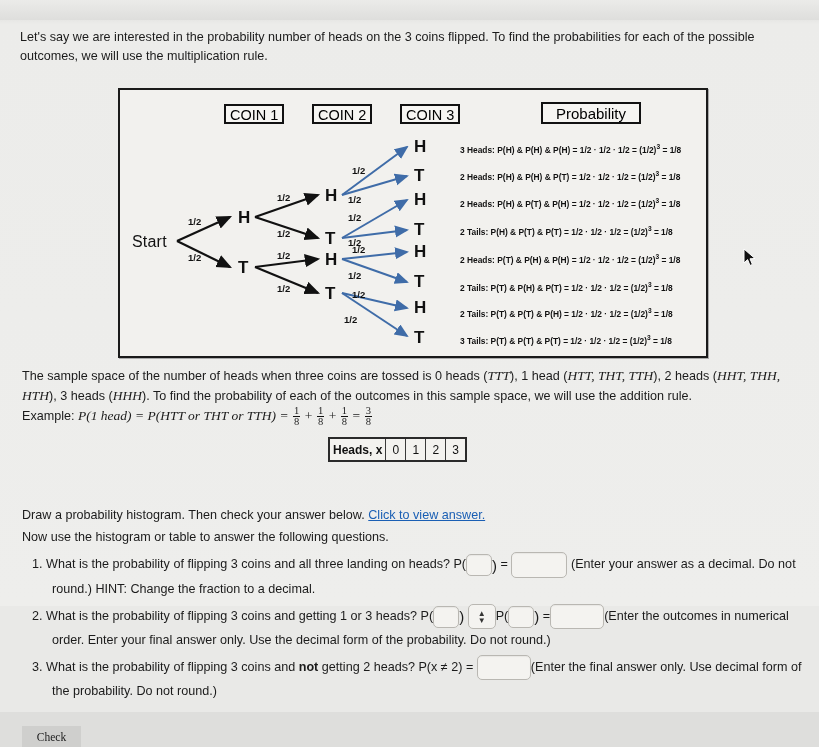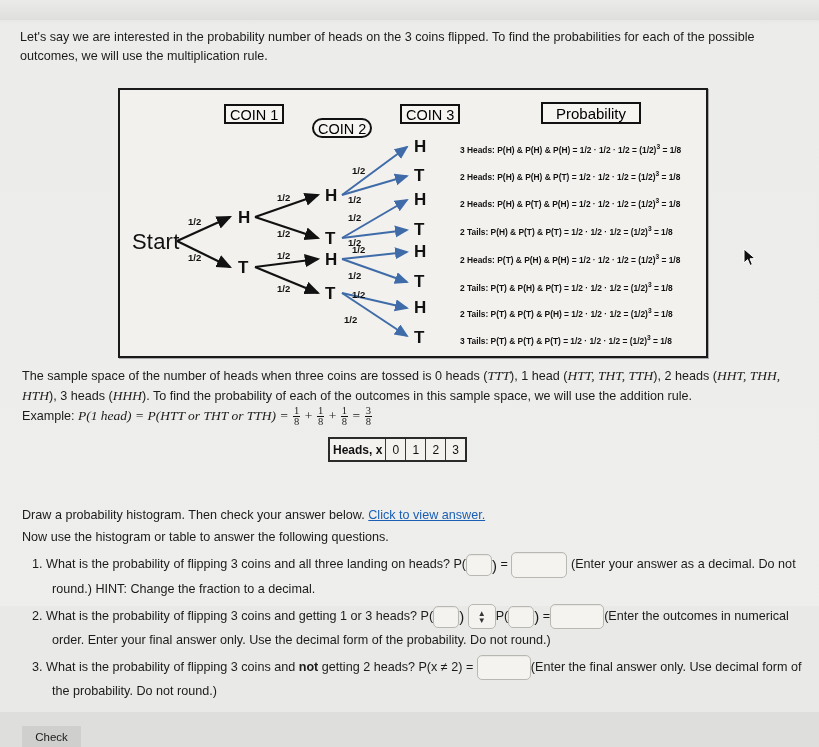--- a/index.html
+++ b/index.html
@@ -54,21 +54,21 @@
     white-space:nowrap;
   }
 
   .node {
     position:absolute;
     font-size:17px; font-weight:bold; color:#111;
     font-family:"Liberation Sans", sans-serif;
     line-height:17px;
   }
   .node.start {
-    font-size:22px; font-weight:normal; letter-spacing:0.2px;
+    font-size:16px; font-weight:normal; letter-spacing:0.2px;
   }
   .frac {
     position:absolute;
     font-size:9.5px; font-weight:bold; color:#111;
     line-height:10px; white-space:nowrap;
   }
   .prob-line {
     position:absolute;
     font-size:8.4px; color:#111; white-space:nowrap;
     line-height:10px; font-weight:bold;
@@ -146,21 +146,21 @@
   }
   .paren { font-size:15px; vertical-align:middle; }
 
   
   .checkbtn {
     position:absolute; left:22px; top:726px;
     width:59px; height:21px;
     background:#cfcfcd;
     border:none;
     font-size:11.5px; color:#1b1b1b;
-    font-family:Liberation Sans, sans-serif;
+    font-family:Liberation Serif, serif;
     text-align:center; line-height:21px;
     cursor:pointer;
   }
   .bottomstrip {
     position:absolute; left:0; top:712px; width:819px; height:35px;
     background:#dededc;
   }
 
   
   .cursor { position:absolute; left:743px; top:248px; }
@@ -170,21 +170,21 @@
 
 <div id="page">
   <div class="topstrip"></div>
 
   <div class="intro">Let's say we are interested in the probability number of heads on the 3 coins flipped. To find the probabilities for each of the possible outcomes, we will use the multiplication rule.</div>
 
   <div class="figure">
     <div class="fig-inner">
 
       <div class="coinbox" style="left:104px; top:14px;">COIN 1</div>
-      <div class="coinbox" style="left:192px; top:28px;border-radius:10px;">COIN 2</div>
+      <div class="coinbox" style="left:192px; top:14px;">COIN 2</div>
       <div class="coinbox" style="left:280px; top:14px;">COIN 3</div>
       <div class="probbox" style="left:421px; top:12px;">Probability</div>
 
       <svg class="edges" viewBox="0 0 590 270">
         <defs>
           <marker id="ahb" markerWidth="7" markerHeight="7" refX="6" refY="3" orient="auto">
             <path d="M0,0 L7,3 L0,6 z" fill="#111"></path>
           </marker>
           <marker id="ahl" markerWidth="7" markerHeight="7" refX="6" refY="3" orient="auto">
             <path d="M0,0 L7,3 L0,6 z" fill="#3f6ca8"></path>

